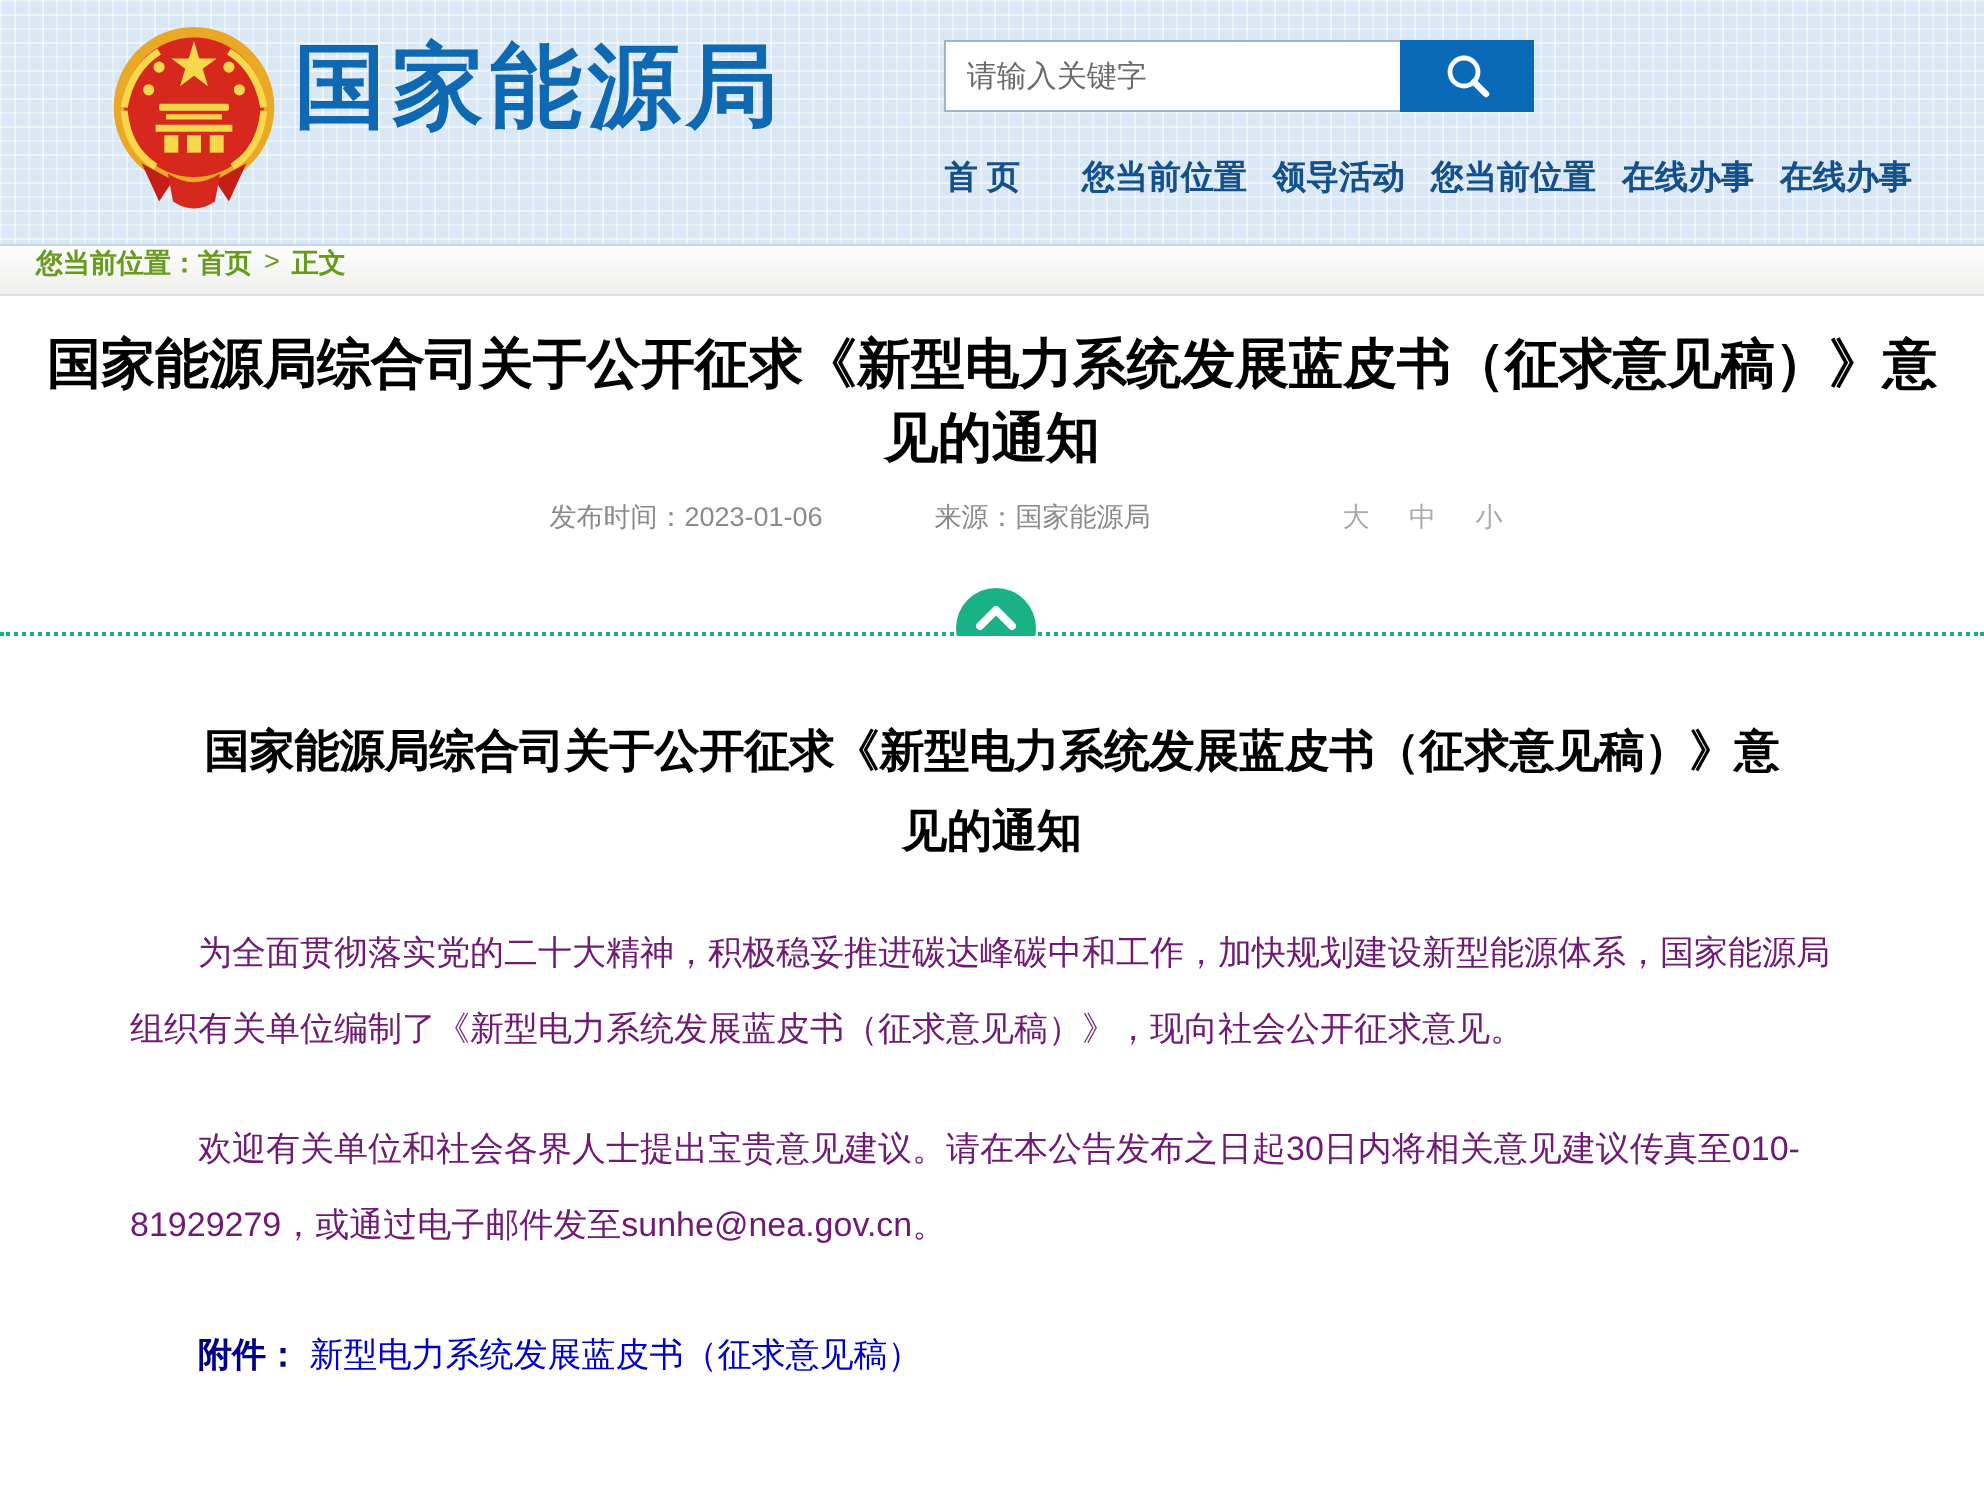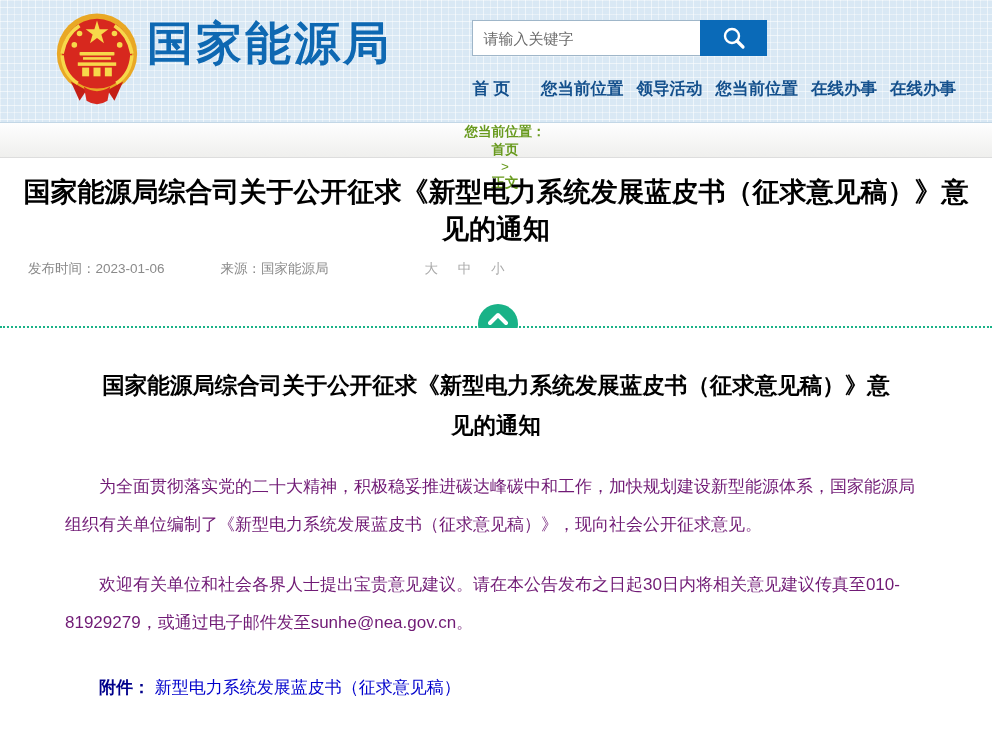--- a/index.html
+++ b/index.html
@@ -74,52 +74,52 @@
     color:#14508c;
   }
   .main-nav a {
     color:#14508c; text-decoration:none; cursor:pointer;
     margin-left:13px; white-space:nowrap;
   }
   .main-nav a:first-child { margin-left:0; margin-right:18px; }
 
   
   .breadcrumb-bar {
-    height:36px;
+    height:26px;
     background:linear-gradient(#fefefe,#efefed);
     border-top:1px solid #c3d7e6;
     border-bottom:1px solid #dddddd;
-    display:flex; align-items:center;
+    display:flex; 
     padding-left:18px;
     font-size:13.5px;
     color:#689a1e;
     font-weight:bold;
-    flex-direction:column;
   }
   .breadcrumb-bar a { color:#689a1e; text-decoration:none; cursor:pointer; }
   .crumb-sep { margin:0 6px; font-weight:normal; }
 
   
   .article-title {
     margin:16px auto 10px auto;
     width:946px;
     text-align:center;
     font-size:27px;
     font-weight:bold;
     line-height:37px;
     color:#000;
     font-family:"Liberation Sans","DejaVu Sans",sans-serif;
   }
   .meta-row {
     margin-top:12px;
     display:flex;
-    justify-content:flex-start;
+    justify-content:center;
     align-items:center;
     font-size:13.5px;
     color:#8a8a8a;
+    padding-left:14px;
   }
   .meta-item { margin:0 28px; }
   .font-size-ctrls { margin-left:60px; color:#aaaaaa; }
   .font-size-ctrls span { margin:0 8px; cursor:pointer; }
 
   
   .divider-wrap { position:relative; margin-top:26px; height:24px; }
   .divider-line {
     position:absolute; left:0; right:0; top:22px;
     border-top:2px dotted #19b287;

